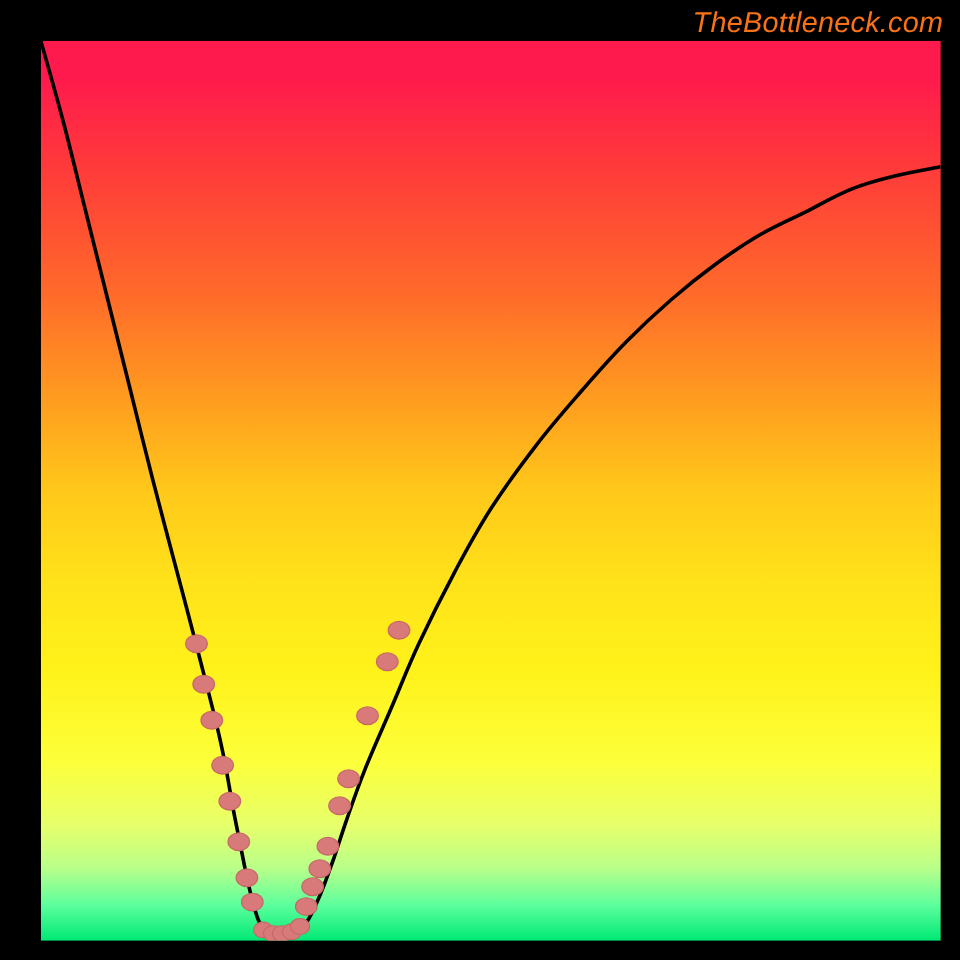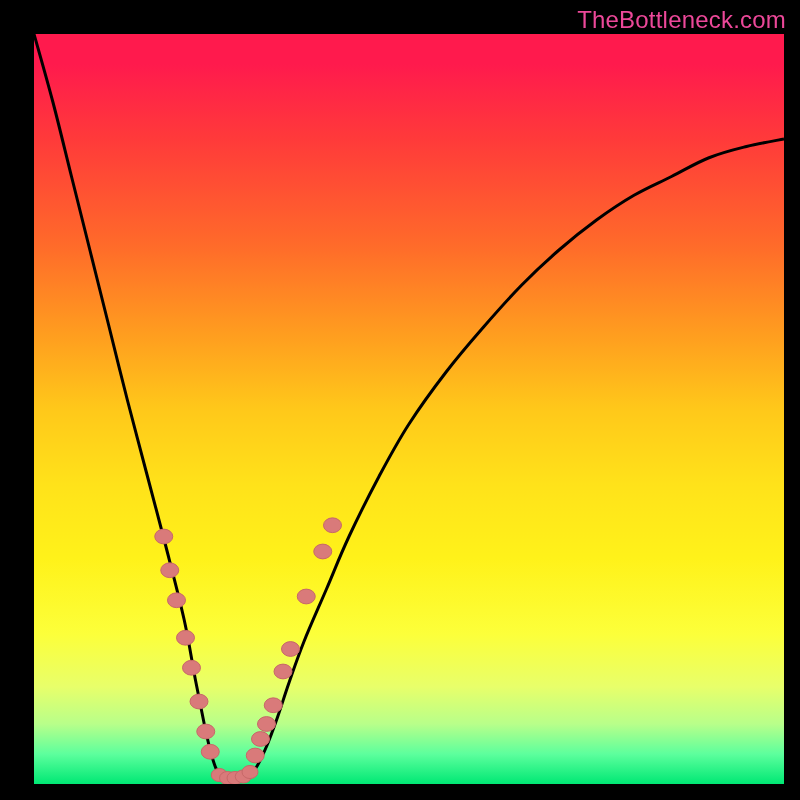--- a/index.html
+++ b/index.html
@@ -54,24 +54,25 @@
     position: absolute;
     left: 0;
     top: 0;
     width: 100%;
     height: 100%;
   }
   .watermark {
     position: absolute;
     top: 6px;
     right: 14px;
-    color: #ec4899;
+    color: #f97316;
     font-size: 24px;
     font-weight: 500;
     letter-spacing: 0.2px;
+    font-style: italic;
   }
 </style>
 </head>
 <body>
 
 <div class="frame">
 
   <div class="plot-area">
     <div class="gradient"></div>
 

